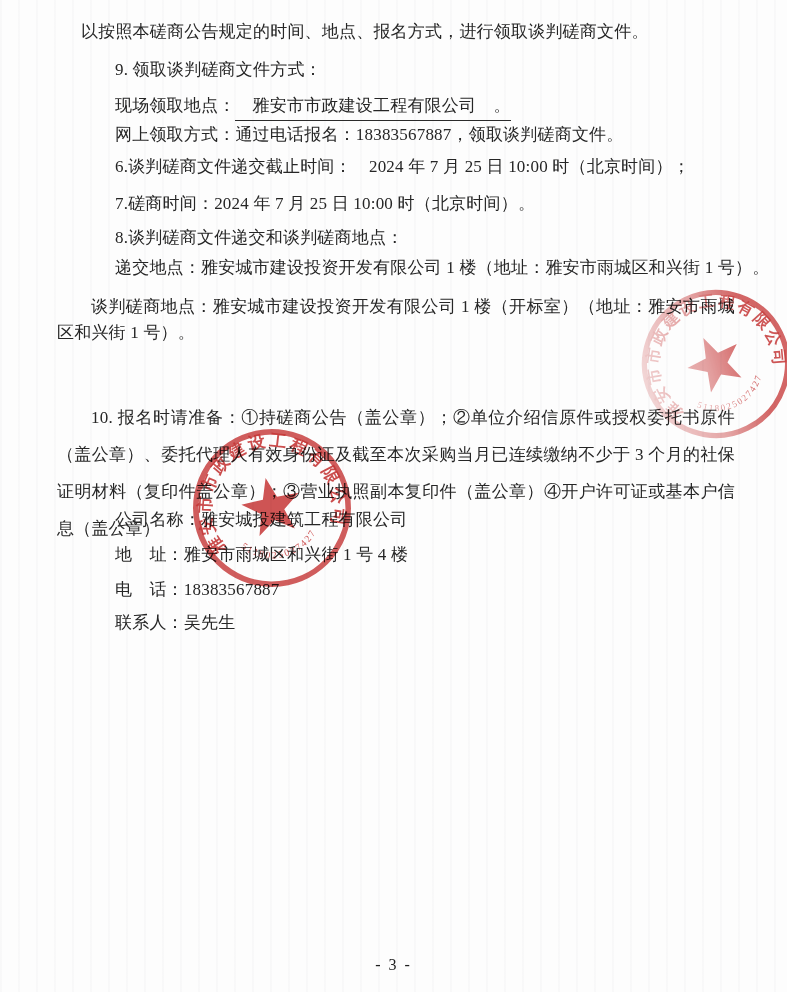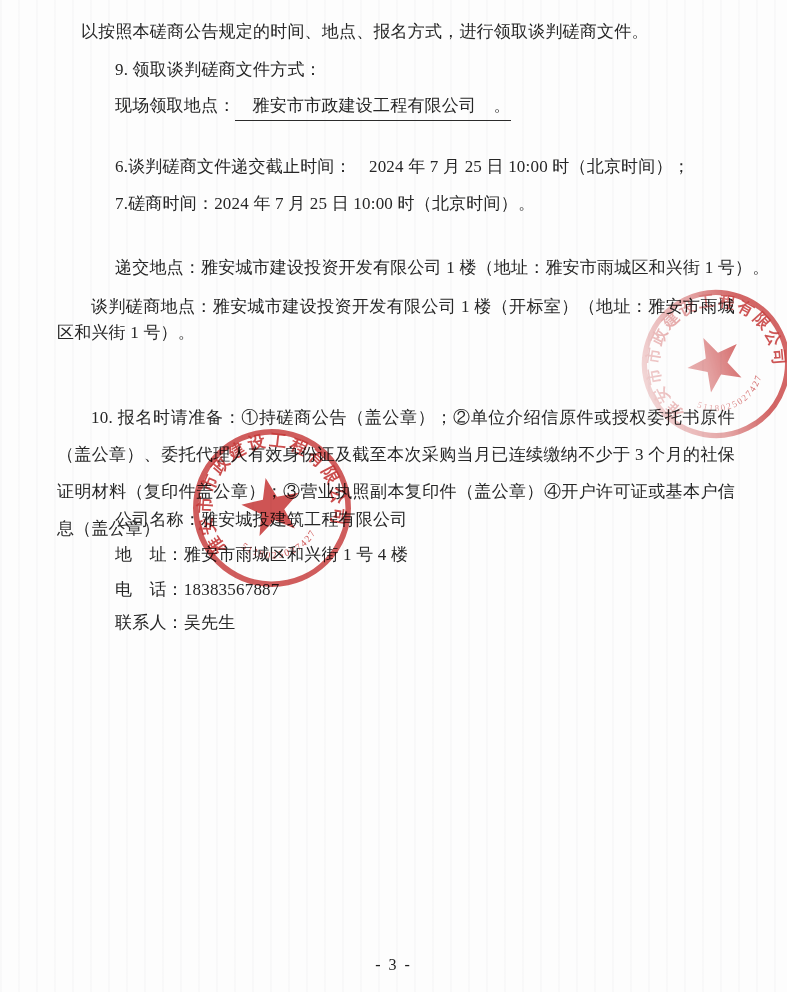--- a/index.html
+++ b/index.html
@@ -82,25 +82,27 @@
 <div class="page">
 
   <div class="content">
 
     <p class="p nowrap" style="top:15px">以按照本磋商公告规定的时间、地点、报名方式，进行领取谈判磋商文件。</p>
 
     <p class="p nowrap indent" style="top:53px">9. 领取谈判磋商文件方式：</p>
 
     <p class="p nowrap indent" style="top:89px"><span>现场领取地点：</span><span class="u">　雅安市市政建设工程有限公司　。</span></p>
 
+    <p class="p nowrap indent" style="top:118px">网上领取方式：通过电话报名：18383567887，领取谈判磋商文件。</p>
 
     <p class="p nowrap indent" style="top:150px">6.谈判磋商文件递交截止时间：　2024 年 7 月 25 日 10:00 时（北京时间）；</p>
 
     <p class="p nowrap indent" style="top:187px">7.磋商时间：2024 年 7 月 25 日 10:00 时（北京时间）。</p>
 
+    <p class="p nowrap indent" style="top:221px">8.谈判磋商文件递交和谈判磋商地点：</p>
 
     <p class="p nowrap indent" style="top:251px">递交地点：雅安城市建设投资开发有限公司 1 楼（地址：雅安市雨城区和兴街 1 号）。</p>
 
     <p class="p indent just lh26" style="top:294px">谈判磋商地点：雅安城市建设投资开发有限公司 1 楼（开标室）（地址：雅安市雨城区和兴街 1 号）。</p>
 
 
     <p class="p indent just lh37" style="top:399px">10. 报名时请准备：①持磋商公告（盖公章）；②单位介绍信原件或授权委托书原件（盖公章）、委托代理人有效身份证及截至本次采购当月已连续缴纳不少于 3 个月的社保证明材料（复印件盖公章）；③营业执照副本复印件（盖公章）④开户许可证或基本户信息（盖公章）</p>
 
     <p class="p nowrap indent" style="top:503px">公司名称：雅安城投建筑工程有限公司</p>
 

